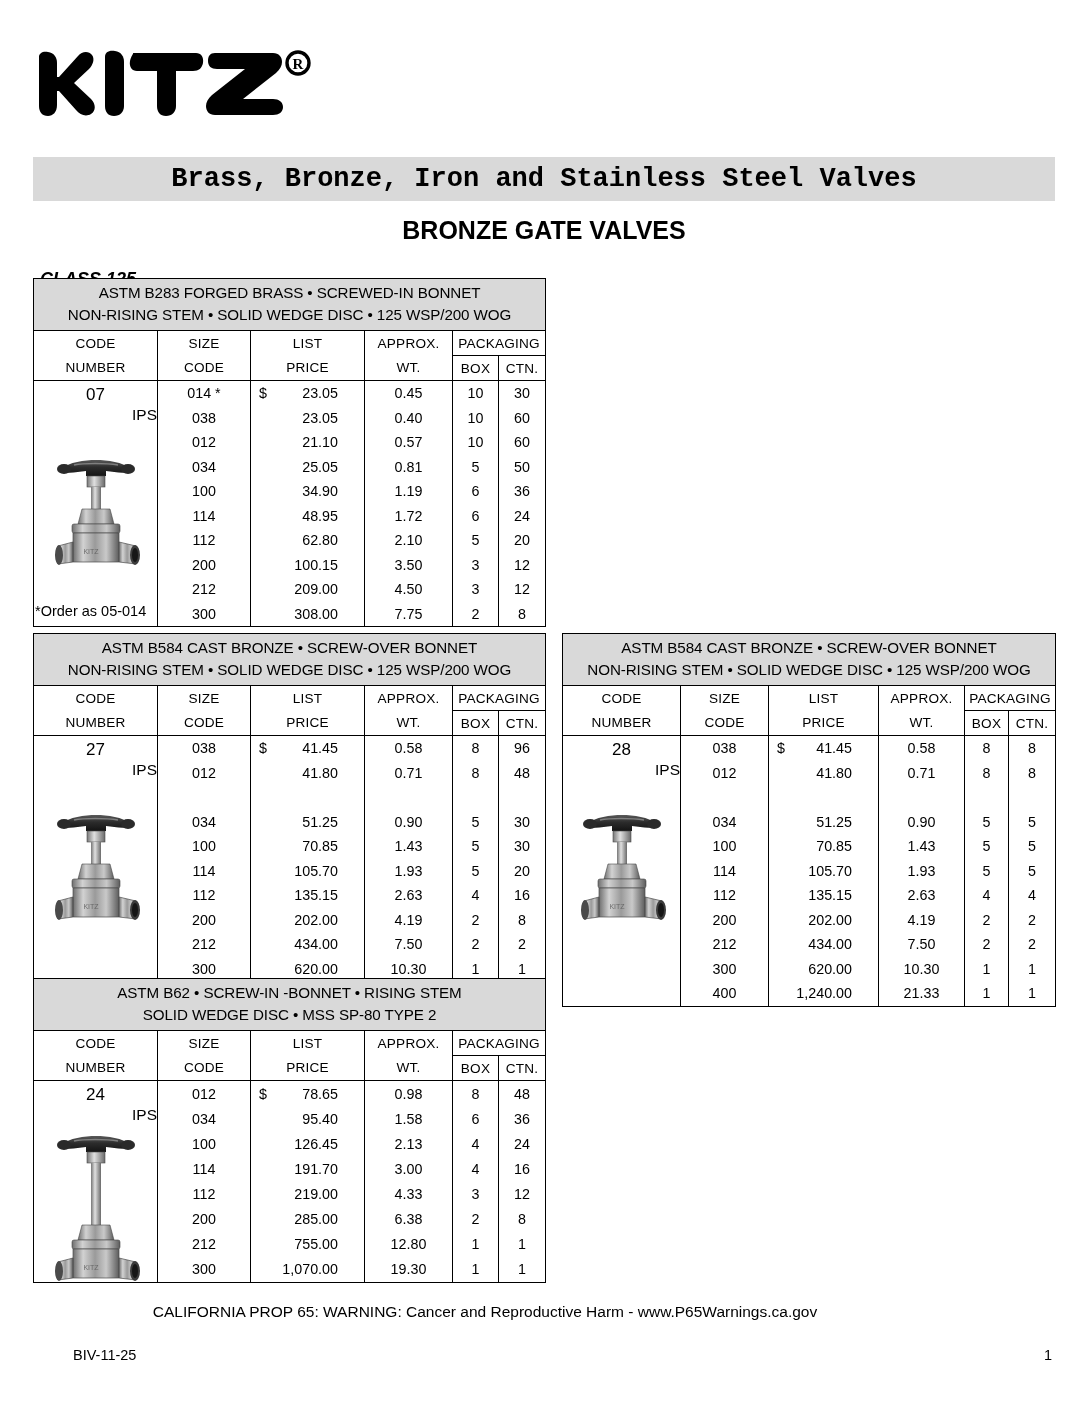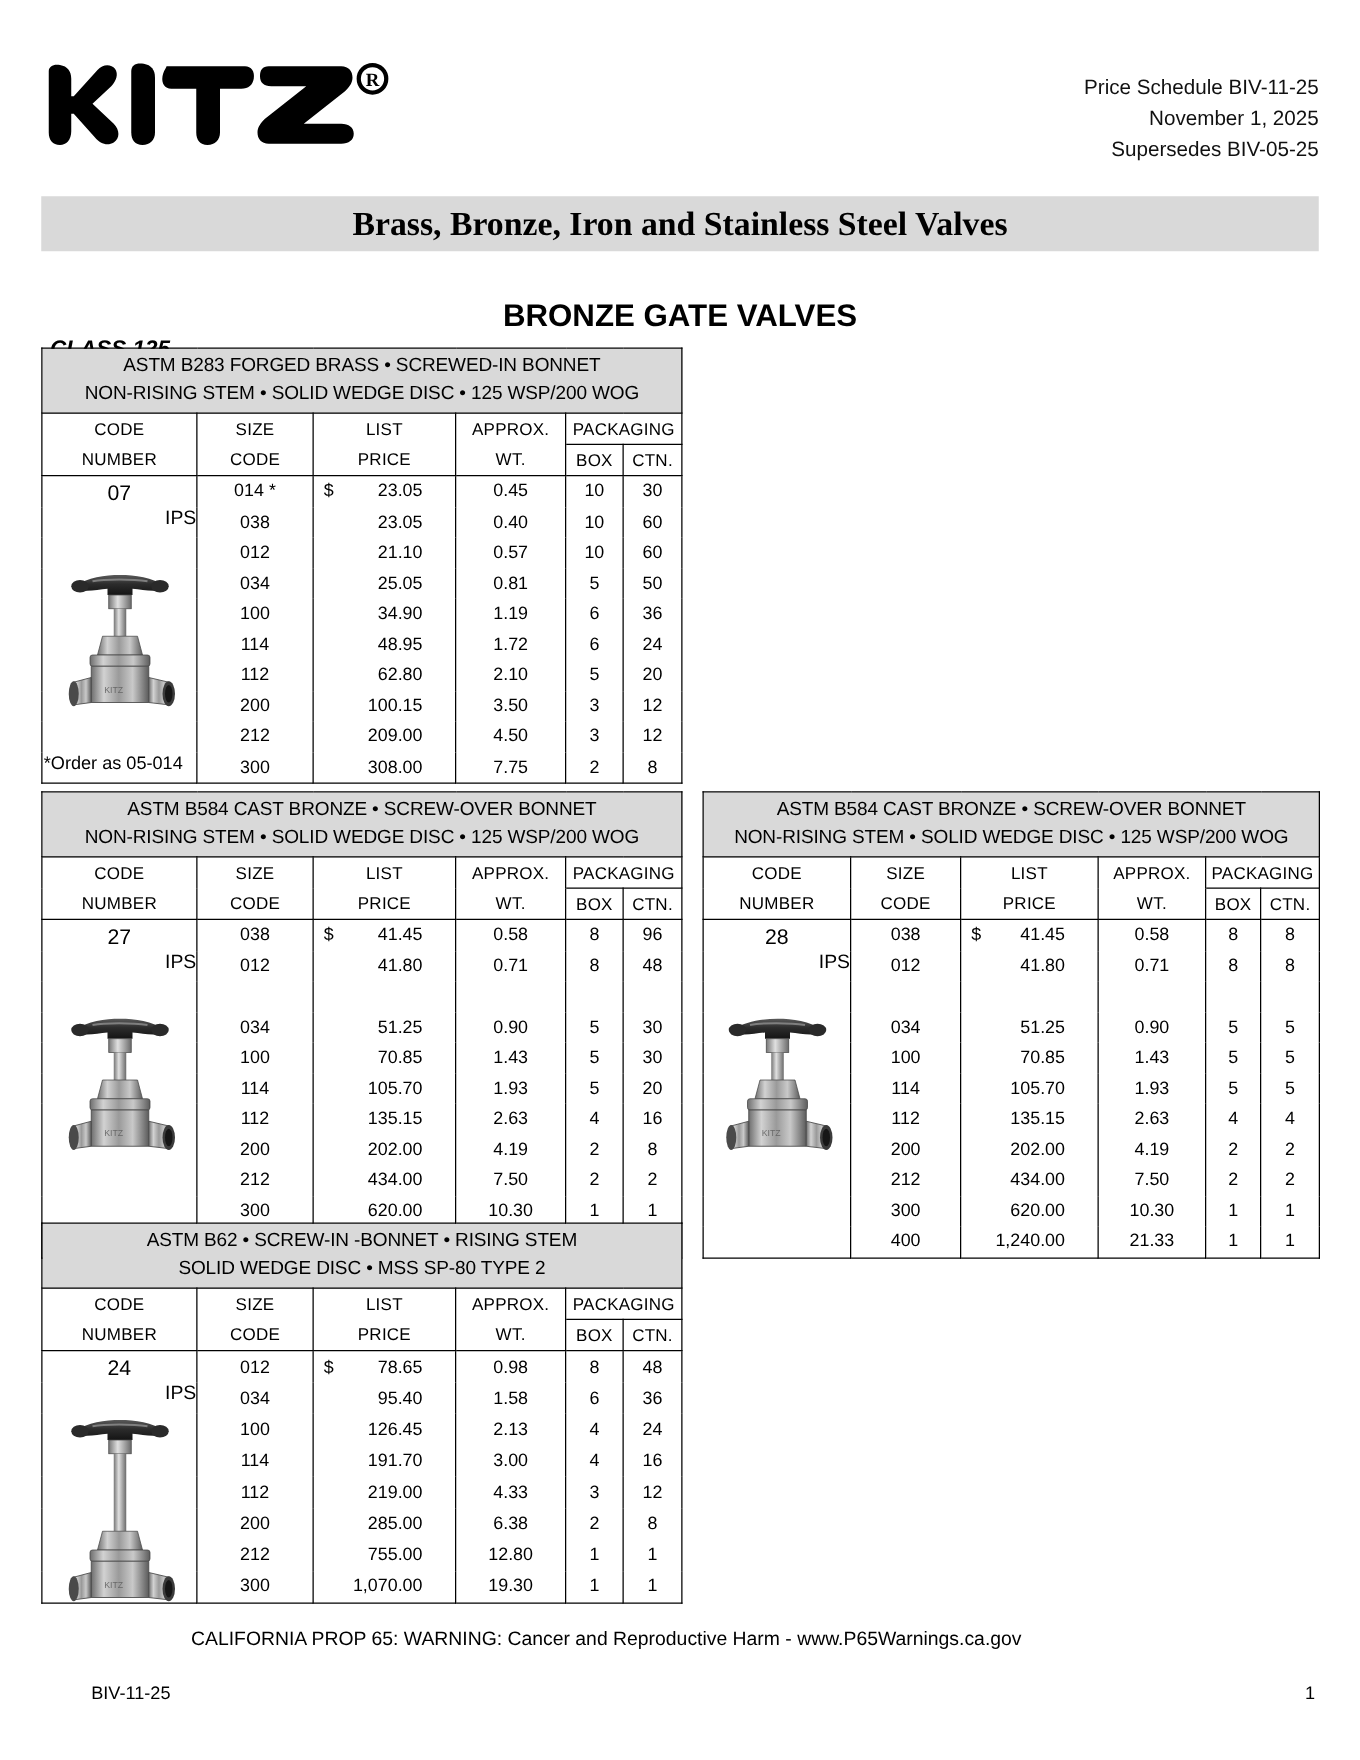--- a/index.html
+++ b/index.html
@@ -52,28 +52,28 @@
     height: 44px;
     background: #d9d9d9;
     display: flex;
     align-items: center;
     justify-content: center;
   }
   #banner-title {
     font-size: 27px;
     font-weight: bold;
     letter-spacing: 0px;
-    font-family: Liberation Serif, serif;
+    font-family: Liberation Mono, monospace;
   }
 
   
   #subtitle {
     position: absolute;
     left: 0;
-    top: 239px;
+    top: 216px;
     width: 1088px;
     text-align: center;
     font-size: 25px;
     font-weight: bold;
     font-family: "Liberation Sans", sans-serif;
   }
 
   #class-label {
     position: absolute;
     left: 40px;
@@ -199,25 +199,20 @@
 
         <path d="M182,6 L240,6 C246,6 249,10 249,15 C249,19 247,22 243,26 L210,52 L240,52 C246,52 250,55 250,60 C250,65 246,68 240,68 L182,68 C176,68 173,64 173,59 C173,55 175,52 179,48 L212,22 L184,22 C178,22 175,19 175,14 C175,9 177,6 182,6 Z"></path>
       </g>
       <g>
         <circle cx="265" cy="16" r="11" fill="none" stroke="#000" stroke-width="3.4"></circle>
         <text x="265" y="22" font-family="Liberation Serif, serif" font-size="15" font-weight="bold" text-anchor="middle" fill="#000">R</text>
       </g>
     </svg>
   </div>
 
-  <div id="header-meta">
-    <div>Price Schedule BIV-11-25</div>
-    <div>November 1, 2025</div>
-    <div>Supersedes BIV-05-25</div>
-  </div>
 </div>
 
 <div id="banner">
   <div id="banner-title">Brass, Bronze, Iron and Stainless Steel Valves</div>
 </div>
 
 <div id="subtitle">BRONZE GATE VALVES</div>
 <div id="class-label">CLASS 125</div>
 
 <div id="tables-root">

